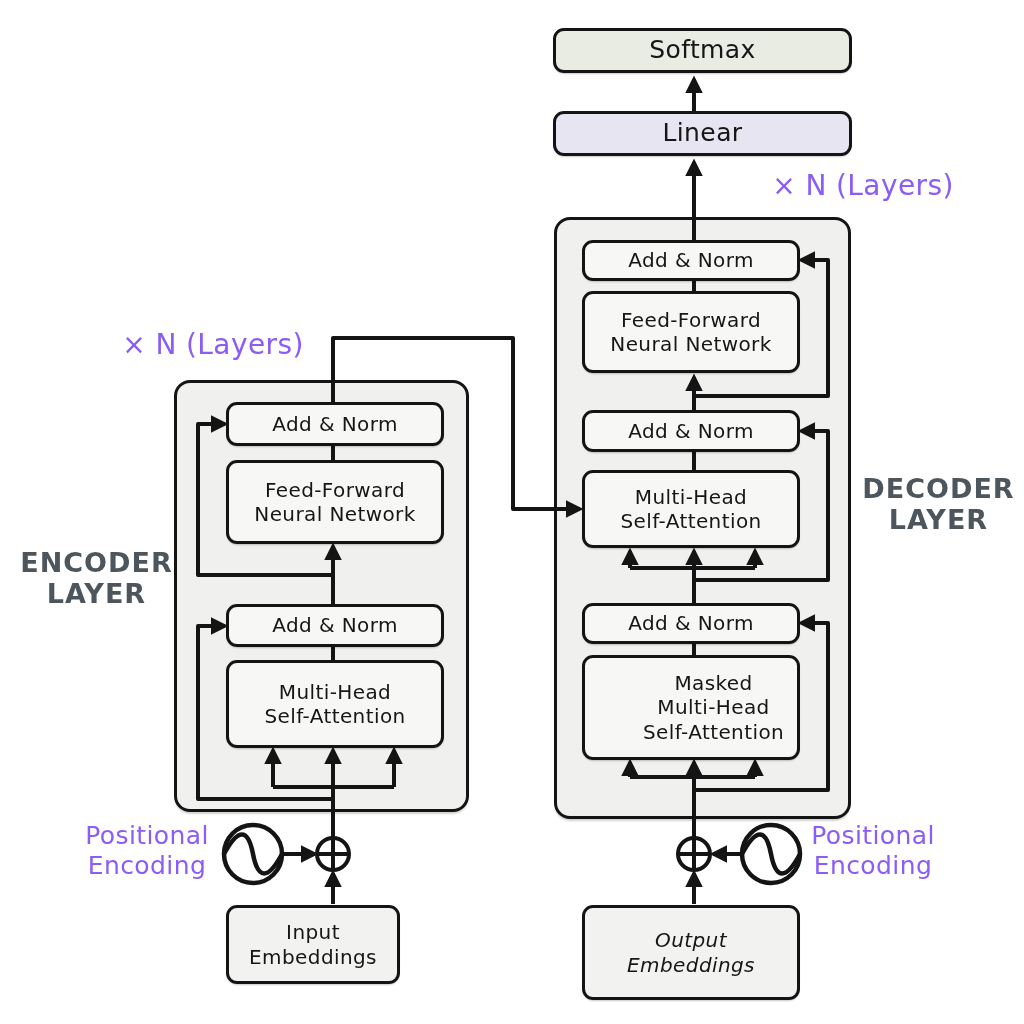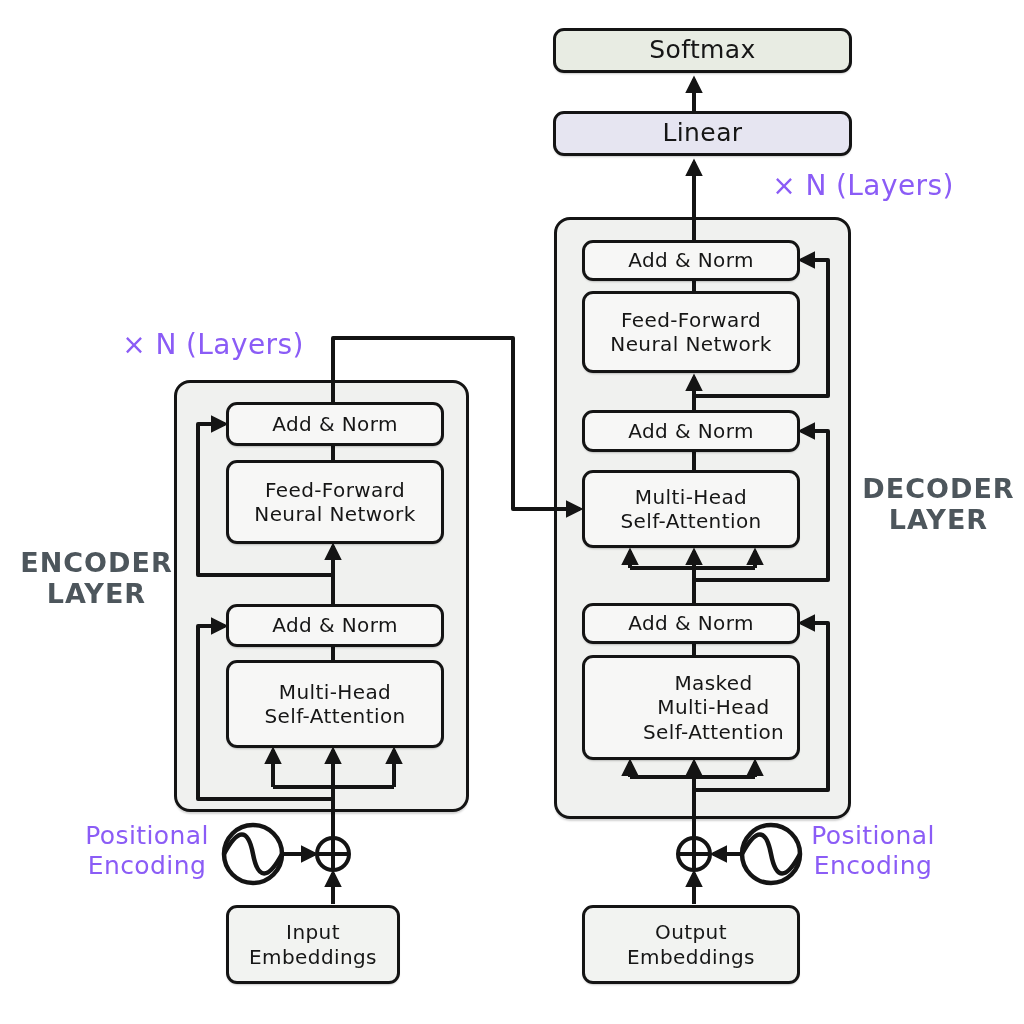--- a/index.html
+++ b/index.html
@@ -46,21 +46,21 @@
   .enc-ffnn{left:226px;top:460px;width:218px;height:84px;}
   .enc-addnorm-lower{left:226px;top:604px;width:218px;height:43px;}
   .enc-mhsa{left:226px;top:660px;width:218px;height:88px;}
   .enc-embed{left:226px;top:905px;width:174px;height:79px;background:var(--embed-fill);}
   .dec-addnorm-1{left:582px;top:240px;width:218px;height:41px;}
   .dec-ffnn{left:582px;top:291px;width:218px;height:82px;}
   .dec-addnorm-2{left:582px;top:410px;width:218px;height:42px;}
   .dec-mhsa{left:582px;top:470px;width:218px;height:78px;}
   .dec-addnorm-3{left:582px;top:603px;width:218px;height:41px;}
   .dec-masked{left:582px;top:655px;width:218px;height:105px;padding-left:45px;}
-  .dec-embed{left:582px;top:905px;width:218px;height:79px;background:var(--embed-fill);}
+  .dec-embed{left:582px;top:905px;width:218px;height:95px;background:var(--embed-fill);font-style:italic;}
   .lbl{
     position:absolute;z-index:3;text-align:center;white-space:pre-line;
     color:#8b5cf6;letter-spacing:0.4px;
   }
   .repeat-lbl{font-size:28px;line-height:1.1;}
   .enc-repeat{left:118px;top:330px;width:190px;}
   .dec-repeat{left:768px;top:171px;width:190px;}
   .side-lbl{
     font-size:27px;font-weight:bold;line-height:1.15;
     color:var(--side-label-color);letter-spacing:1px;

